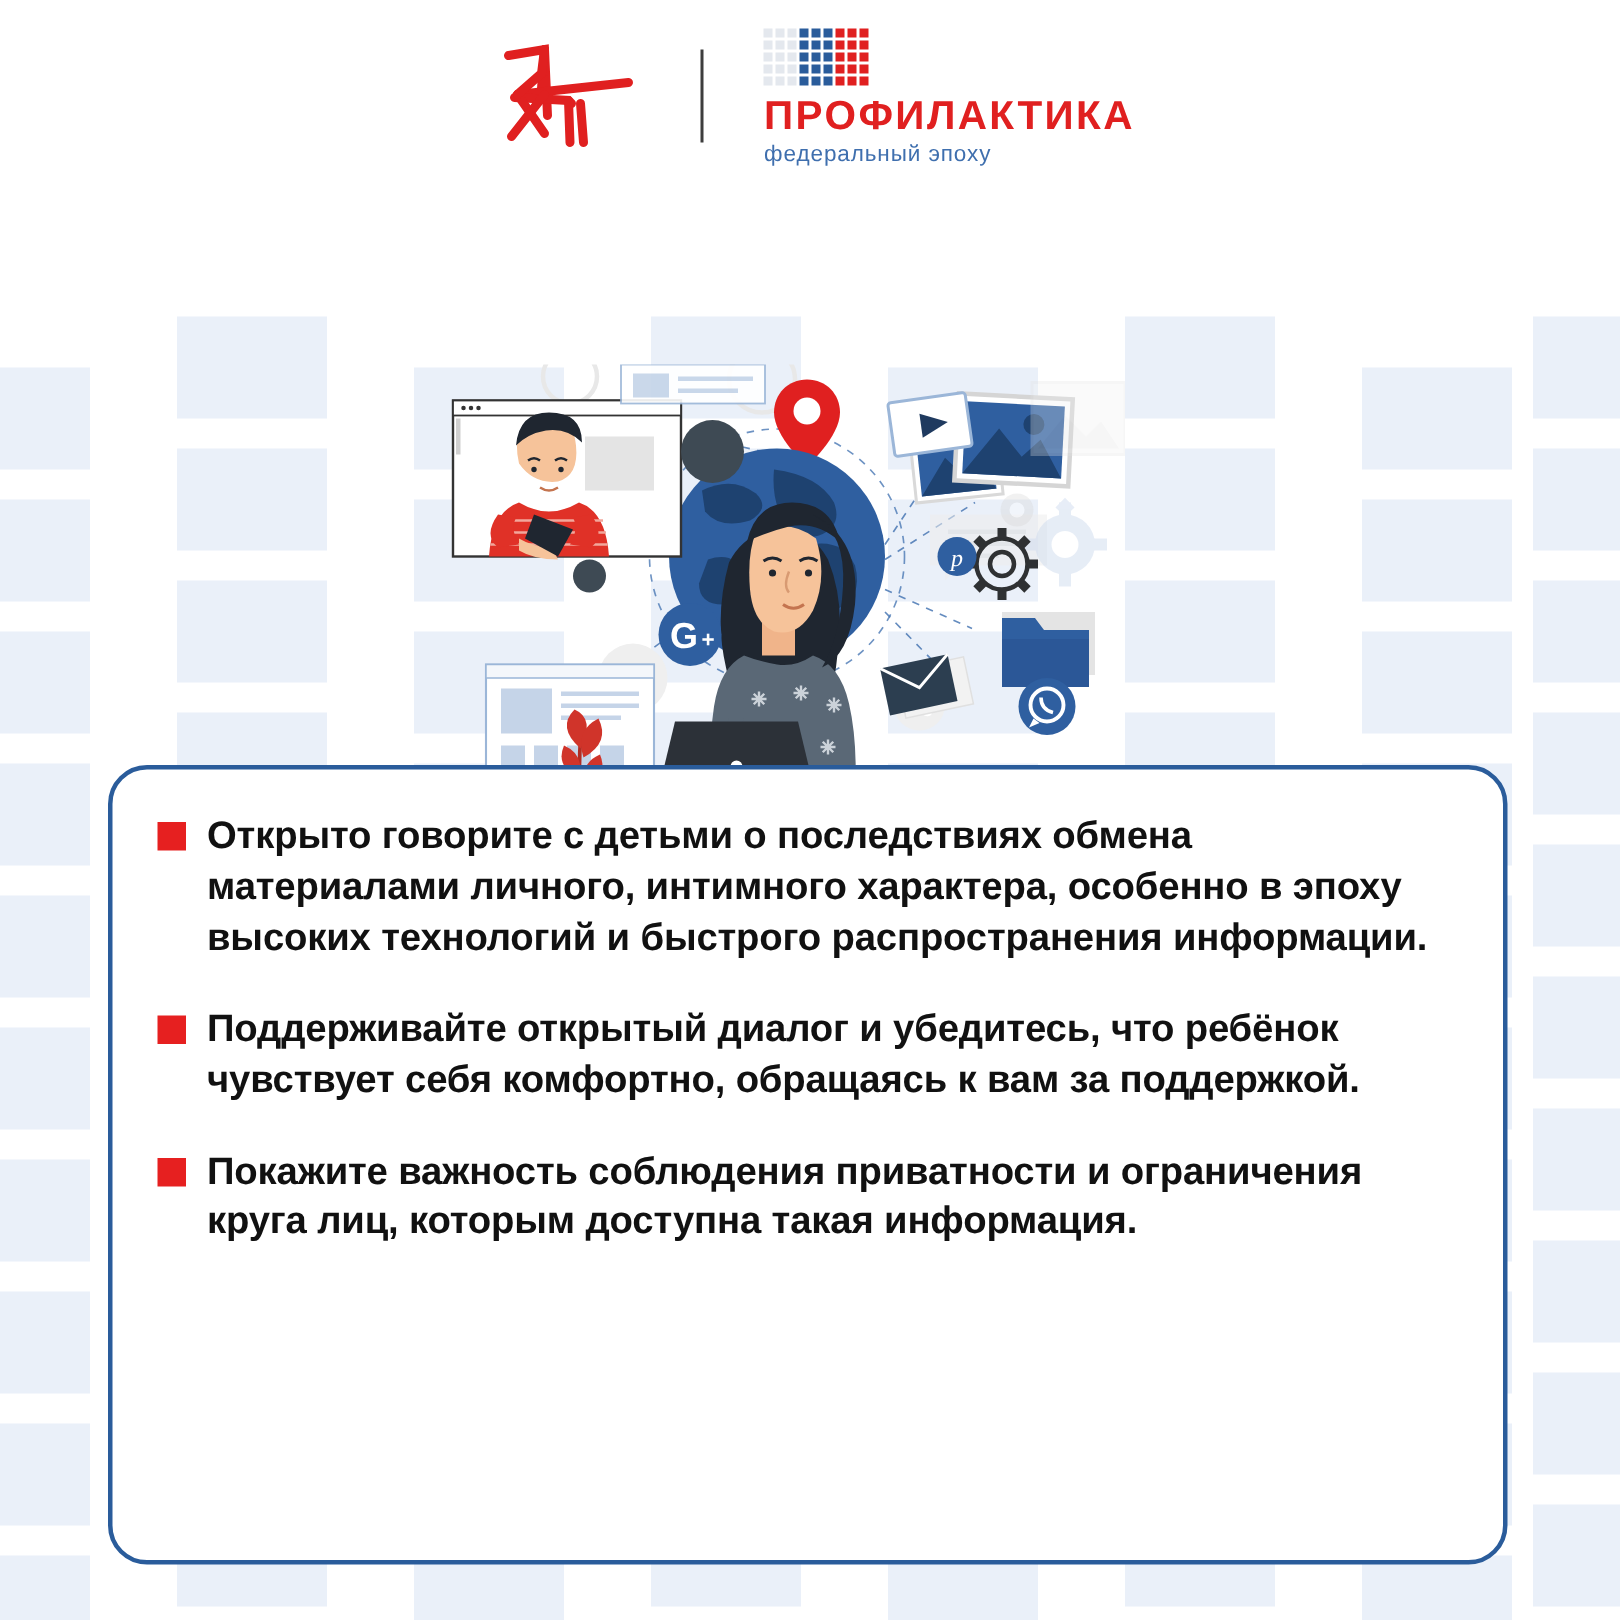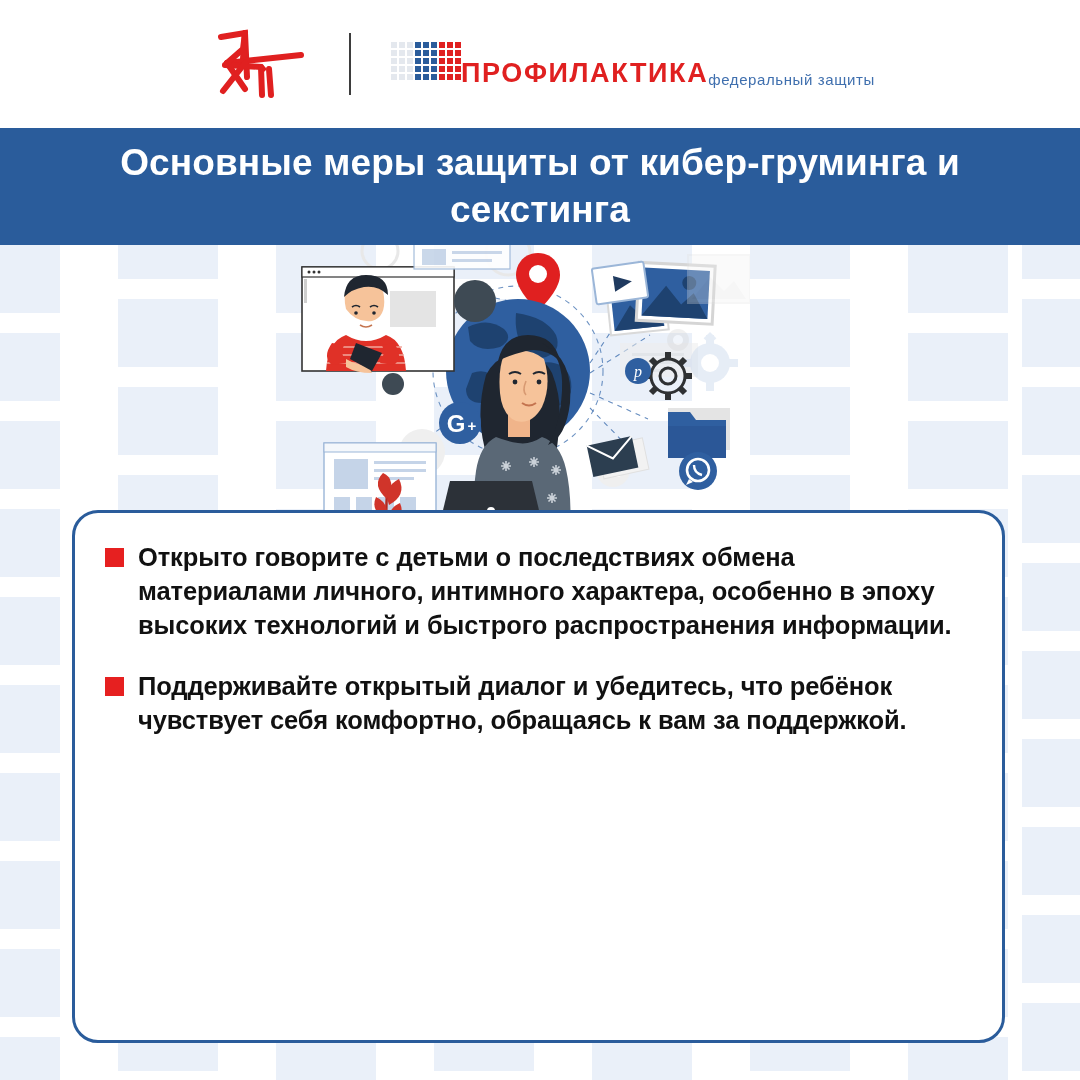--- a/index.html
+++ b/index.html
@@ -53,22 +53,22 @@
     display: block;
   }
   .logo-divider {
     width: 2px;
     height: 62px;
     background: #3d3d3d;
     margin: 0 40px 0 34px;
   }
   .logo-right {
     display: flex;
-    flex-direction: row;
-    align-items: flex-end;
+    flex-direction: column;
+    align-items: flex-start;
   }
   .flag-grid {
     display: grid;
     grid-template-columns: repeat(9, 6px);
     grid-template-rows: repeat(5, 6px);
     gap: 2px;
     margin-bottom: 7px;
   }
   .flag-cell { width: 6px; height: 6px; }
   .fc-w { background: #e4e8ee; }
@@ -310,27 +310,24 @@
           <span class="flag-cell fc-w"></span>
           <span class="flag-cell fc-w"></span>
           <span class="flag-cell fc-b"></span>
           <span class="flag-cell fc-b"></span>
           <span class="flag-cell fc-b"></span>
           <span class="flag-cell fc-r"></span>
           <span class="flag-cell fc-r"></span>
           <span class="flag-cell fc-r"></span>
         </div>
       <div class="brand-title">ПРОФИЛАКТИКА</div>
-      <div class="brand-sub">федеральный защиты</div>
+      <div class="brand-sub">федеральный эпоху</div>
     </div>
   </div>
 
-  <div class="title-band">
-    <h1>Основные меры защиты от кибер-груминга и секстинга</h1>
-  </div>
 
   <div class="illustration">
     <svg viewBox="0 0 460 290" xmlns="http://www.w3.org/2000/svg">
       <defs>
         <clipPath id="globeClip">
             <circle cx="228" cy="128" r="72"></circle>
           </clipPath>
       </defs>
 
       <g stroke="#4a78b4" stroke-width="1.1" fill="none" stroke-dasharray="5 5" opacity="0.85">
@@ -563,16 +560,20 @@
   <div class="content-card">
     <ul class="bullet-list" id="bullet-list">
         <li class="bullet-item">
           <span class="bullet-marker" style="background: rgb(230, 32, 32);"></span>
           <span class="bullet-text">Открыто говорите с детьми о последствиях обмена материалами личного, интимного характера, особенно в эпоху высоких технологий и быстрого распространения информации.</span>
         </li>
         <li class="bullet-item">
           <span class="bullet-marker" style="background: rgb(230, 32, 32);"></span>
           <span class="bullet-text">Поддерживайте открытый диалог и убедитесь, что ребёнок чувствует себя комфортно, обращаясь к вам за поддержкой.</span>
         </li>
+        <li class="bullet-item">
+          <span class="bullet-marker" style="background: rgb(230, 32, 32);"></span>
+          <span class="bullet-text">Покажите важность соблюдения приватности и ограничения круга лиц, которым доступна такая информация.</span>
+        </li>
       </ul>
   </div>
 
 </div>
 
 </body></html>

